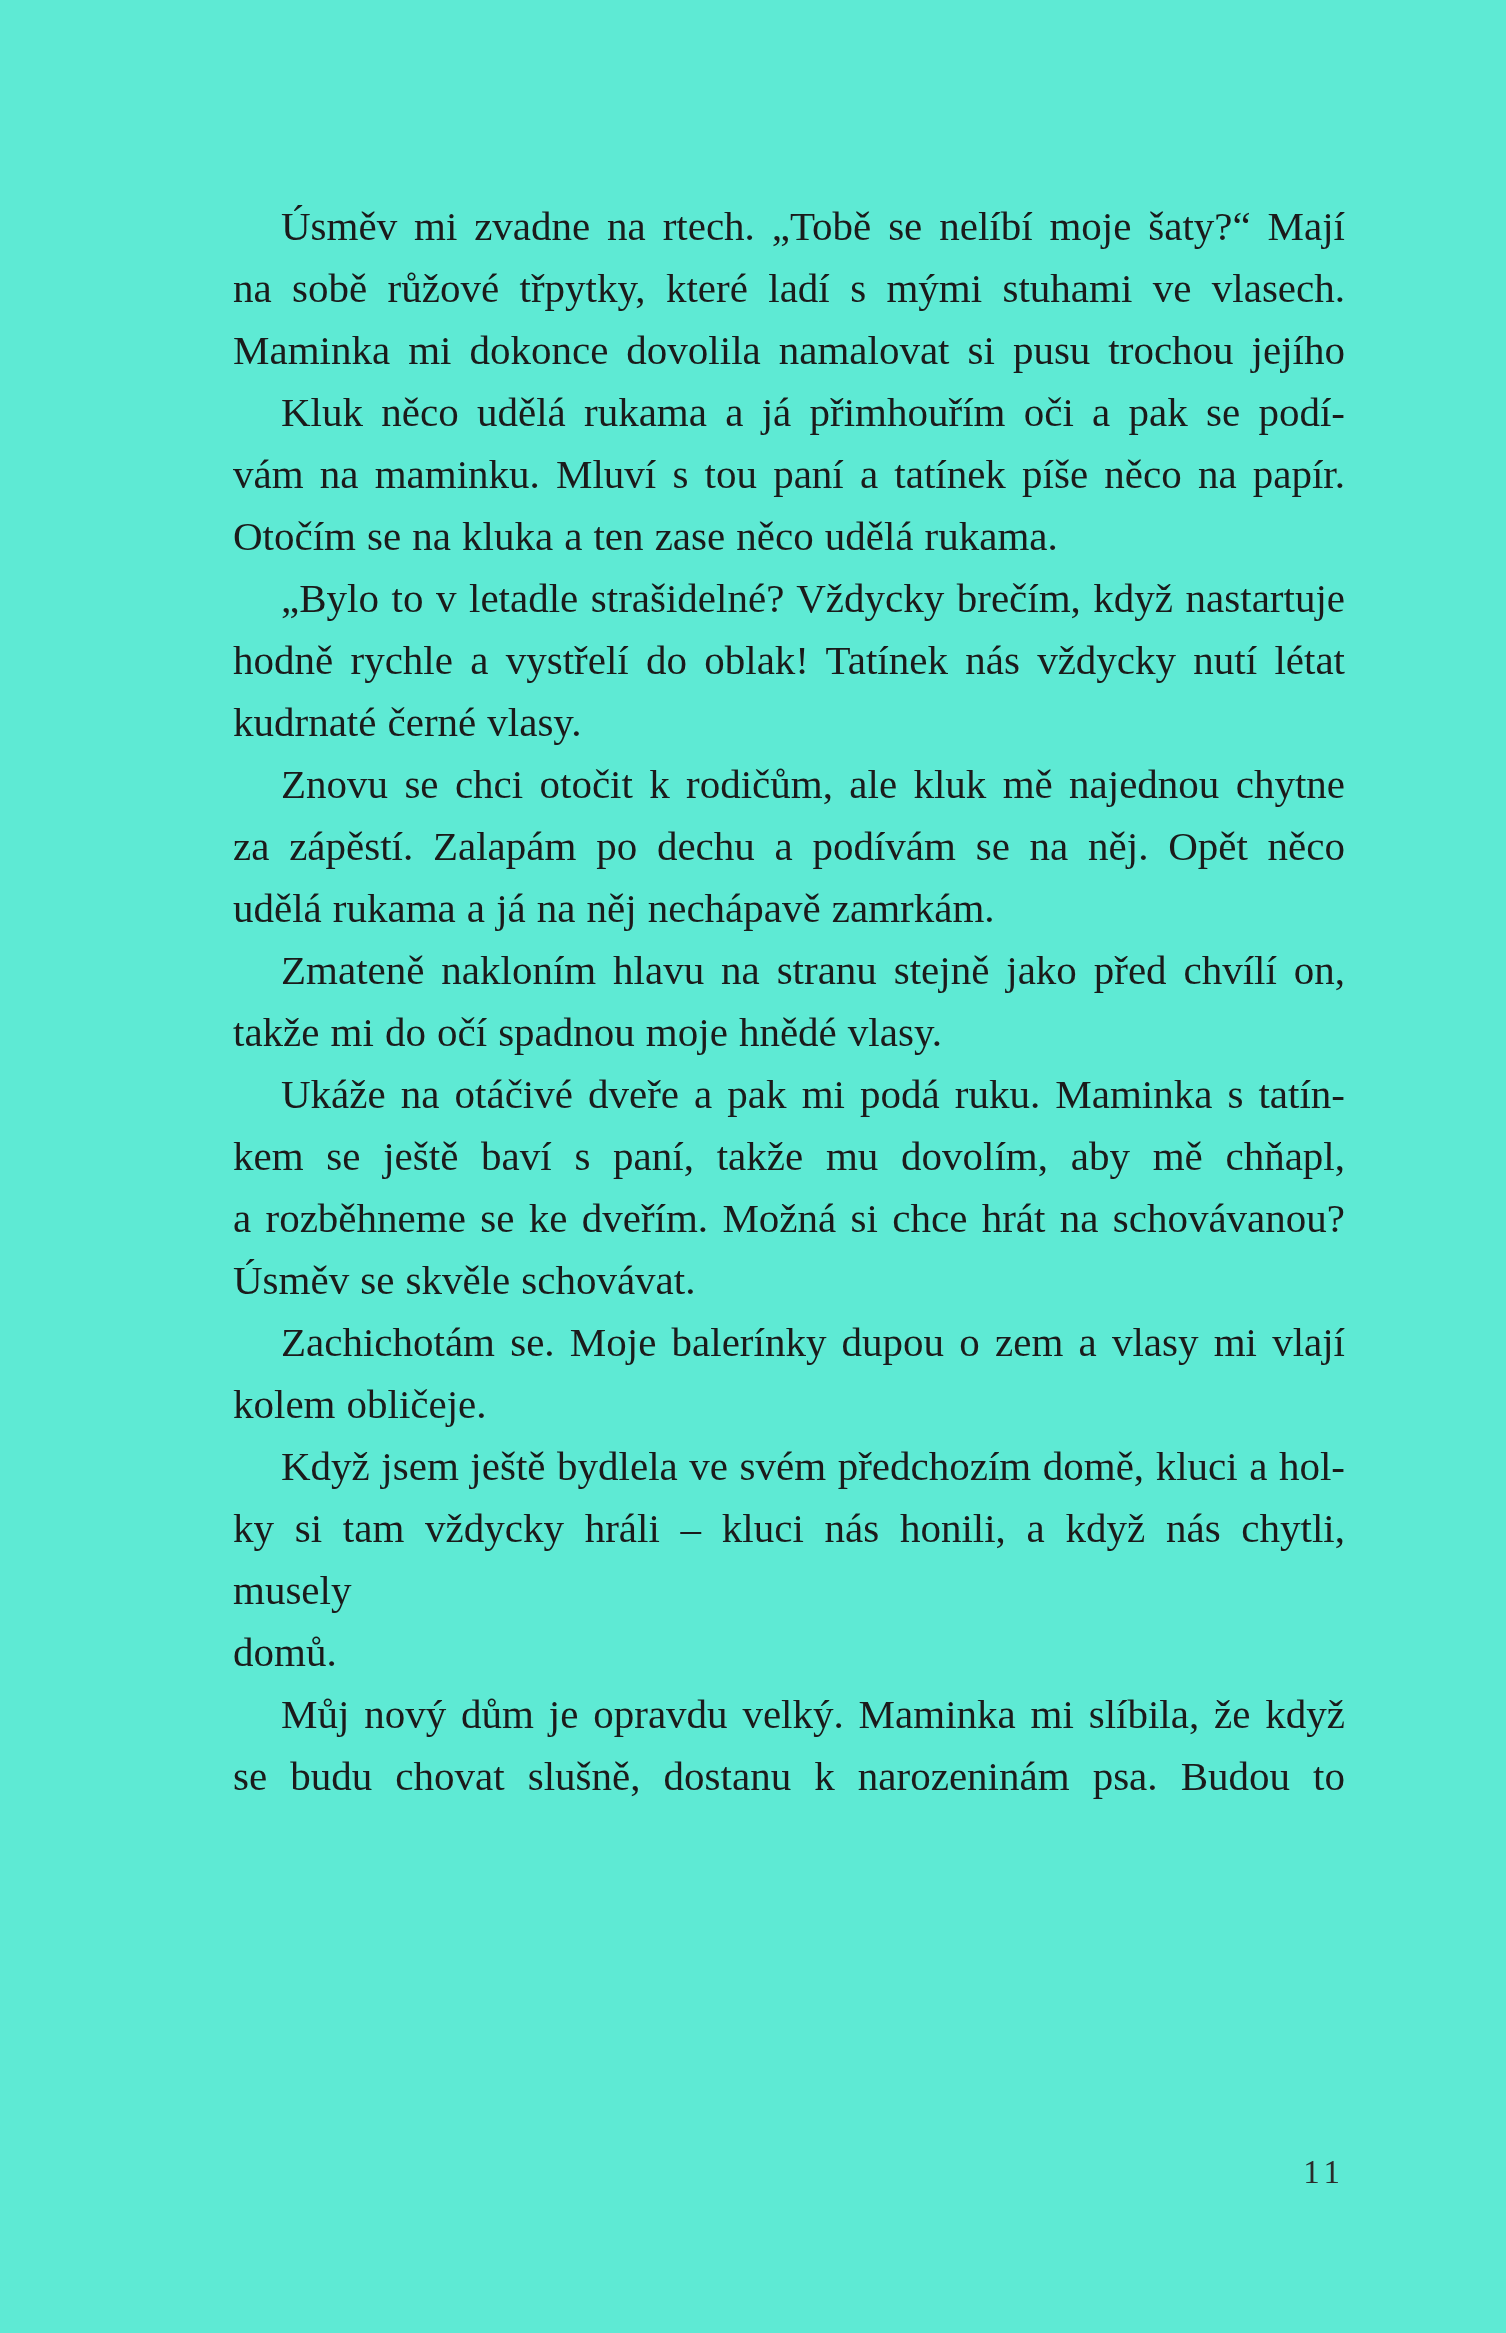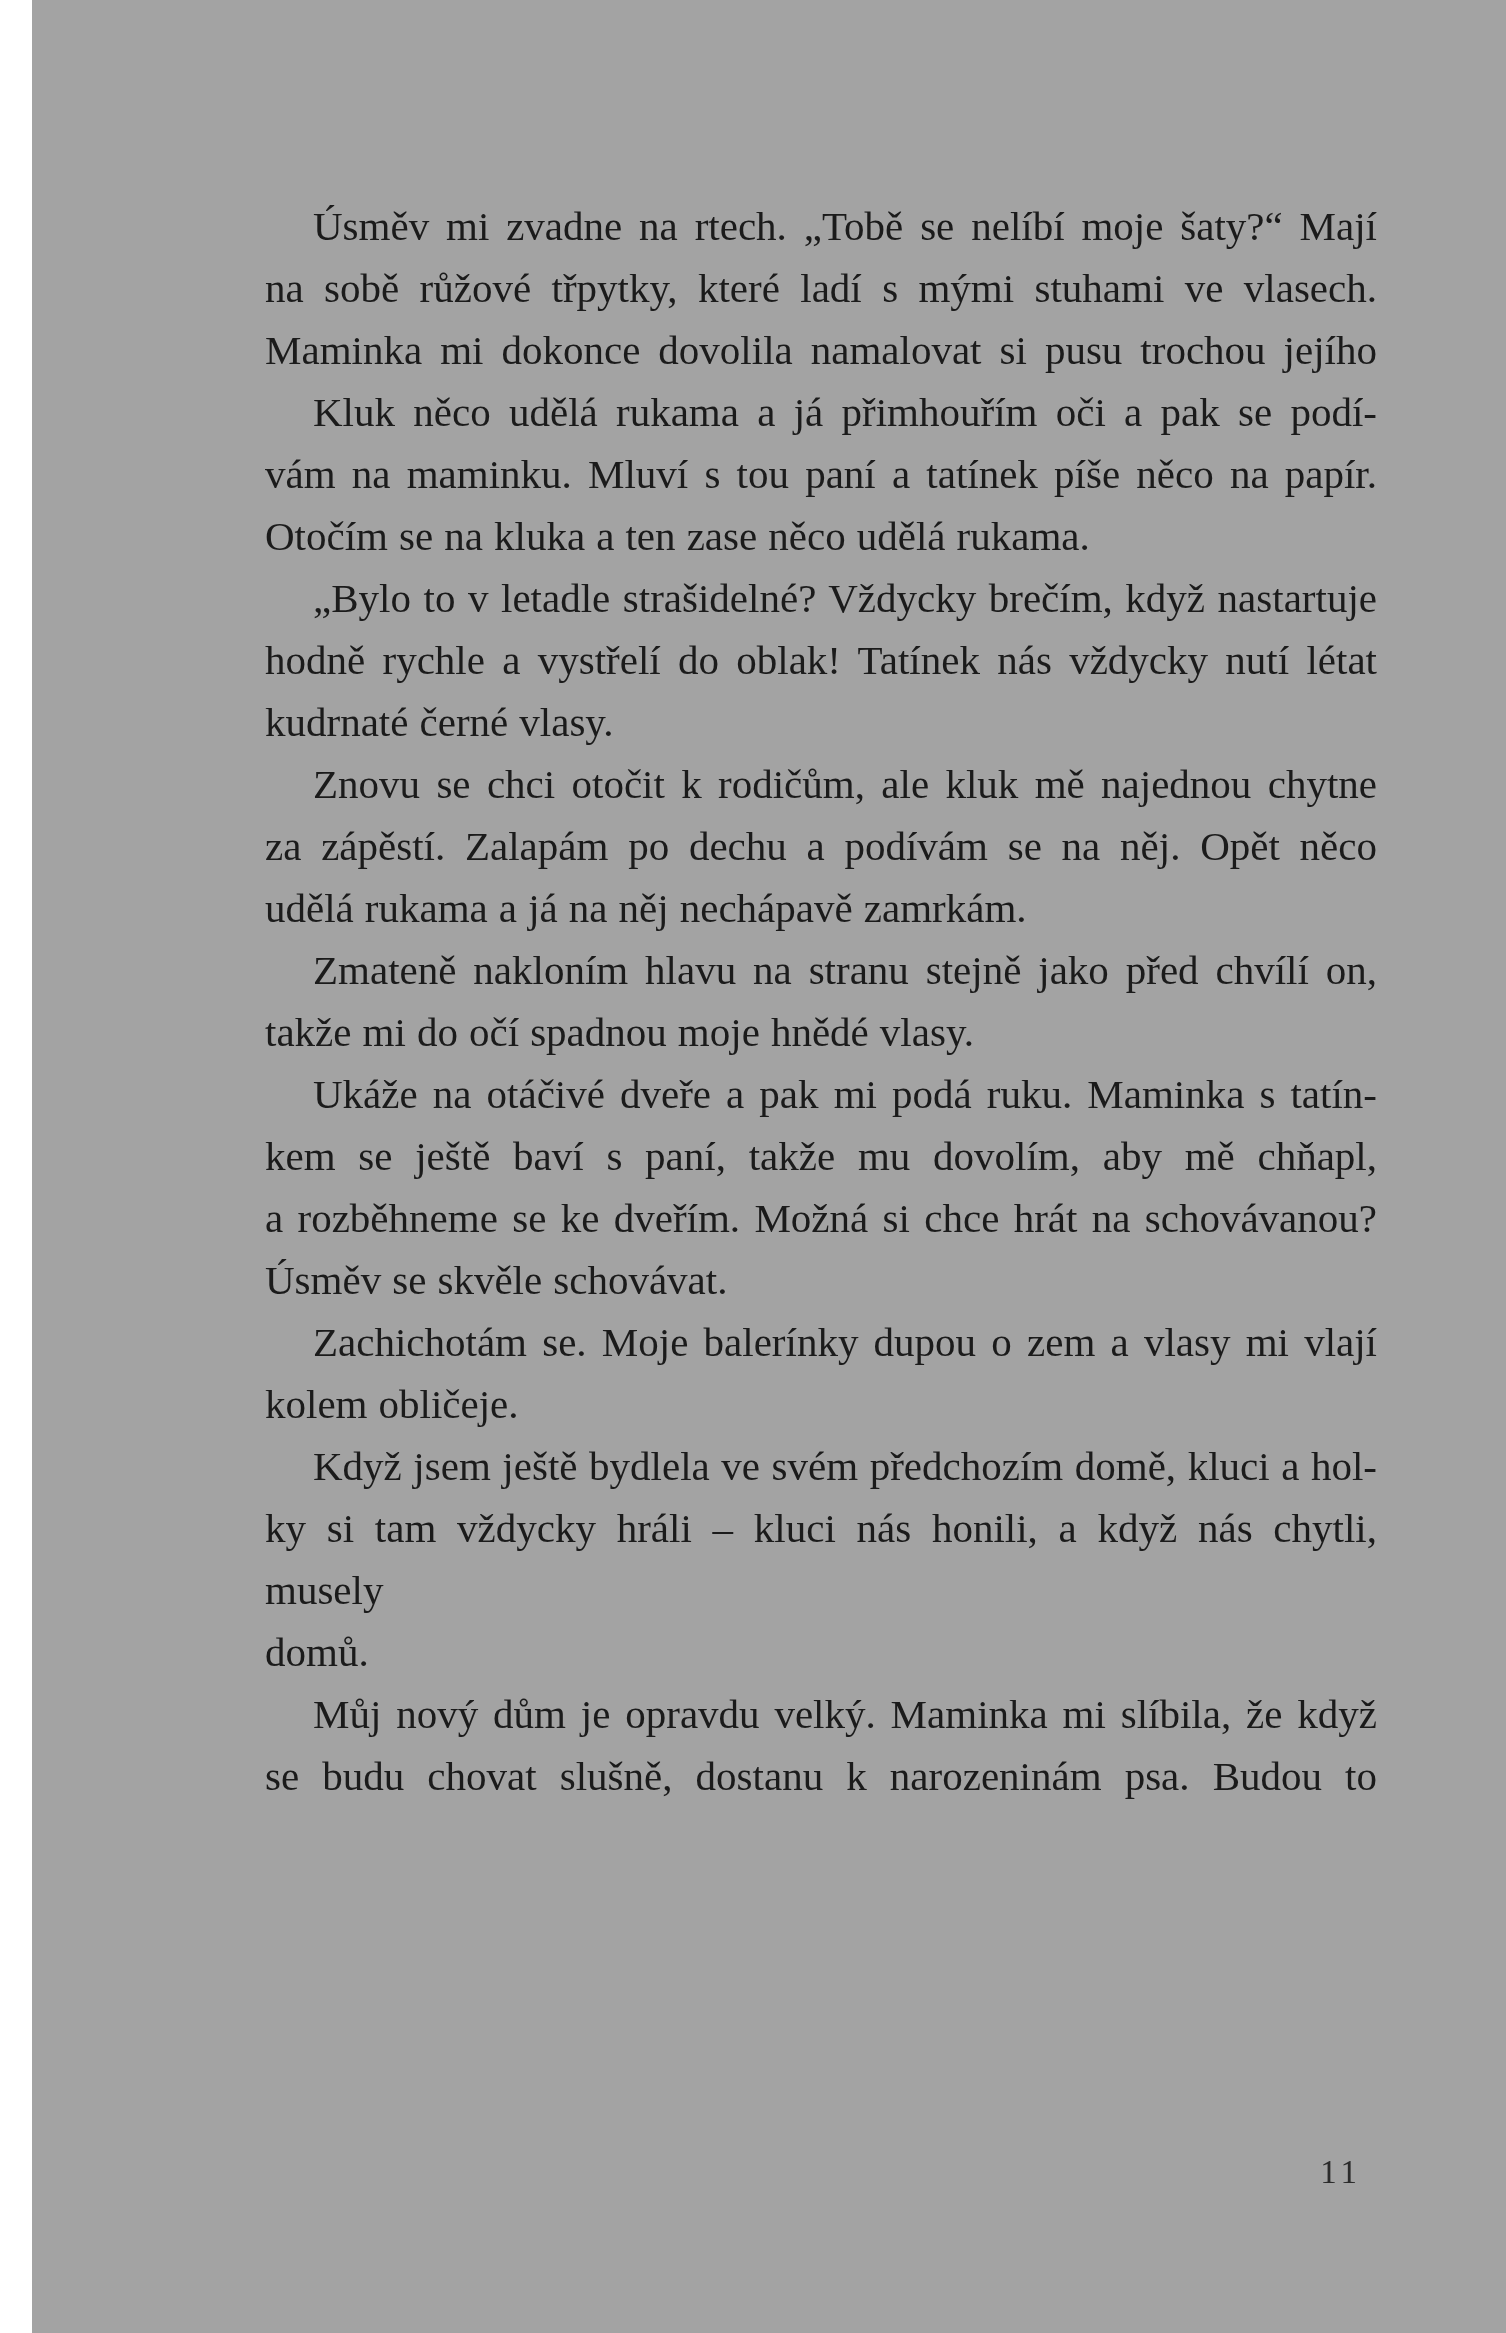--- a/index.html
+++ b/index.html
@@ -11,22 +11,21 @@
     height: 2333px;
     background: #ffffff;
     position: relative;
     font-family: "Liberation Serif", "DejaVu Serif", serif;
     color: #1b1b1b;
     overflow: hidden;
   }
   .page {
     position: absolute;
     inset: 0;
-    background: #a3a3a3;
-    margin-left: 32px;
+    background: #5eead4;
   }
   .text-block {
     position: absolute;
     left: 233px;
     top: 195px;
     width: 1112px;
     font-size: 41px;
     line-height: 62px;
     font-weight: 400;
   }
@@ -37,21 +36,21 @@
     word-spacing: 0.02em;
   }
   .line.par-end {
     text-align-last: left;
   }
   .line.indent {
     text-indent: 48px;
   }
   .page-number {
     position: absolute;
-    left: 218px;
+    left: 233px;
     width: 1112px;
     top: 2152px;
     text-align: right;
     font-size: 33px;
     line-height: 40px;
     letter-spacing: 5px;
     color: #2b2b2b;
   }
 </style>
 </head>

